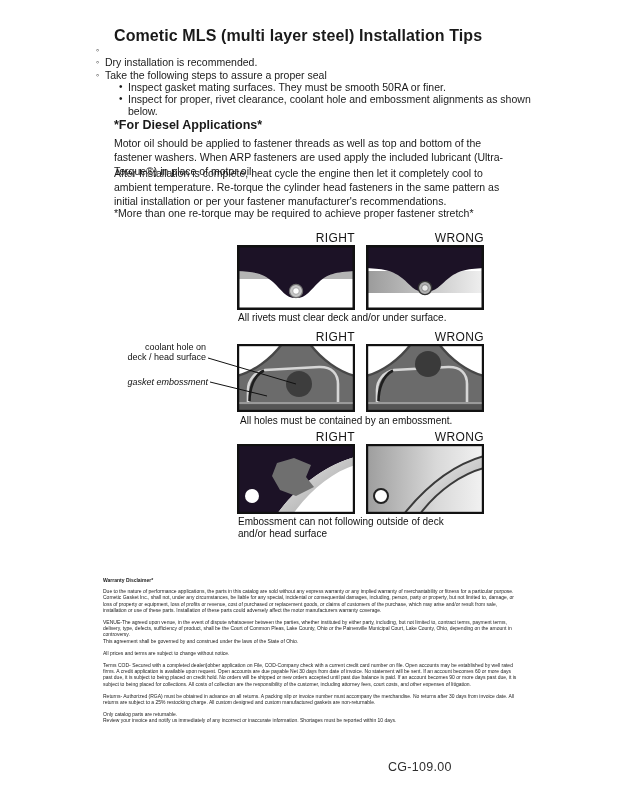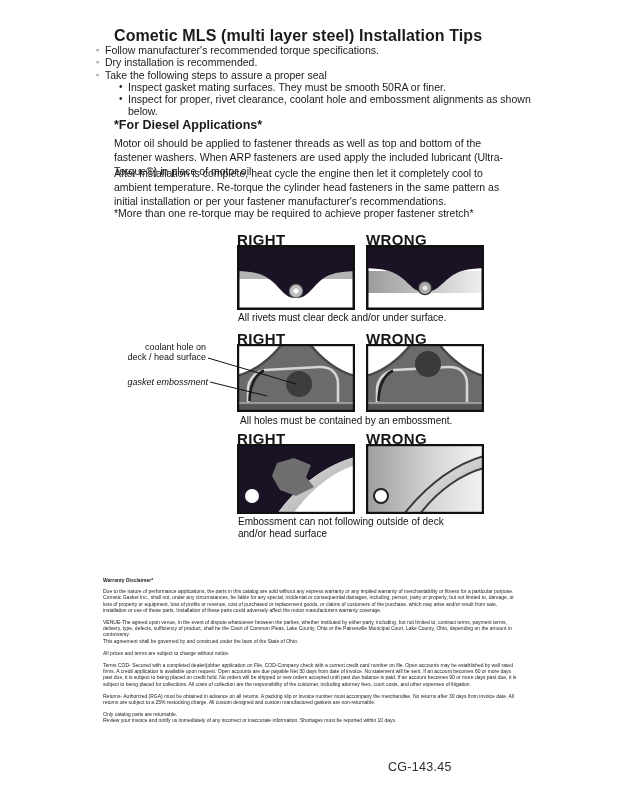--- a/index.html
+++ b/index.html
@@ -19,41 +19,40 @@
   .b-row{display:flex;}
   .b-marker{width:9px;flex:0 0 9px;font-size:9px;line-height:12.3px;color:#1a1a1a;}
   .sub .b-marker{margin-left:23px;flex-basis:9px;font-size:10px;}
   
   .diesel-h{left:114px;top:118px;font-size:12.5px;font-weight:bold;}
   .para{left:114px;width:404px;font-size:10.5px;line-height:14px;}
   .p1{top:136px;}
   .p2{top:166px;}
   .p3{top:206px;}
   
-  .rw{width:118px;text-align:left;font-size:15px;font-weight:700;letter-spacing:.4px;color:#161616;}
+  .rw{width:118px;text-align:right;font-size:12px;font-weight:400;letter-spacing:.4px;color:#161616;}
   .cap{font-size:10px;line-height:11.5px;color:#111;}
   .diag-label{font-size:9px;line-height:10px;text-align:right;color:#111;}
   .dbox{width:118px;}
   svg{display:block;}
   
   .legal{left:103px;top:577px;width:414px;font-size:5px;line-height:6.2px;color:#222;}
   .legal-h{font-weight:bold;margin:0 0 5px 0;}
   .lp{margin:0 0 6px 0;}
   .lp.no-gap{margin-bottom:0;}
   .footer-code{left:388px;top:760px;font-size:12.5px;color:#2e2e2e;letter-spacing:.3px;}
 </style>
 </head>
 <body>
 
 <div class="abs title">Cometic MLS (multi layer steel) Installation Tips</div>
 
 <div class="abs bullets">
   <div class="b-row">
     <span class="b-marker">◦</span>
-    <span>Follow manufacturer's recommended torque specifications.</span>
   </div>
   <div class="b-row">
     <span class="b-marker">◦</span>
     <span>Dry installation is recommended.</span>
   </div>
   <div class="b-row">
     <span class="b-marker">◦</span>
     <span>Take the following steps to assure a proper seal</span>
   </div>
   <div class="b-row sub">
@@ -206,13 +205,13 @@
   <p class="lp">Due to the nature of performance applications, the parts in this catalog are sold without any express warranty or any implied warranty of merchantability or fitness for a particular purpose.  Cometic Gasket Inc., shall not, under any circumstances, be liable for any special, incidental or consequential damages, including, person, party or property, but not limited to, damage, or loss of property or equipment, loss of profits or revenue, cost of purchased or replacement goods, or claims of customers of the purchase, which may arise and/or result from sale, installation or use of these parts.  Installation of these parts could adversely affect the motor manufacturers warranty coverage.</p>
   <p class="lp no-gap">VENUE-The agreed upon venue, in the event of dispute whatsoever between the parties, whether instituted by either party, including, but not limited to, contract terms, payment terms, delivery, type, defects, sufficiency of product, shall be the Court of Common Pleas, Lake County, Ohio or the Painesville Municipal Court, Lake County, Ohio, depending on the amount in controversy.</p>
   <p class="lp">This agreement shall be governed by and construed under the laws of the State of Ohio.</p>
   <p class="lp">All prices and terms are subject to change without notice.</p>
   <p class="lp">Terms COD- Secured with a completed dealer/jobber application on File, COD-Company check with a current credit card number on file.  Open accounts may be established by well rated firms.  A credit application is available upon request.  Open accounts are due payable Net 30 days from date of invoice.  No statement will be sent.  If an account becomes 60 or more days past due, it is subject to being placed on credit hold.  No orders will be shipped or new orders accepted until past due balance is paid.  If an account becomes 90 or more days past due, it is subject to being placed for collections.  All costs of collection are the responsibility of the customer, including attorney fees, court costs, and other expenses of litigation.</p>
   <p class="lp">Returns- Authorized (RGA) must be obtained in advance on all returns.  A packing slip or invoice number must accompany the merchandise.  No returns after 30 days from invoice date.  All returns are subject to a 25% restocking charge.  All custom designed and custom manufactured gaskets are non-returnable.</p>
   <p class="lp no-gap">Only catalog parts are returnable.</p>
   <p class="lp">Review your invoice and notify us immediately of any incorrect or inaccurate information.  Shortages must be reported within 10 days.</p>
 </div>
 
-<div class="abs footer-code">CG-143.45</div>
+<div class="abs footer-code">CG-109.00</div>
 
 </body></html>

